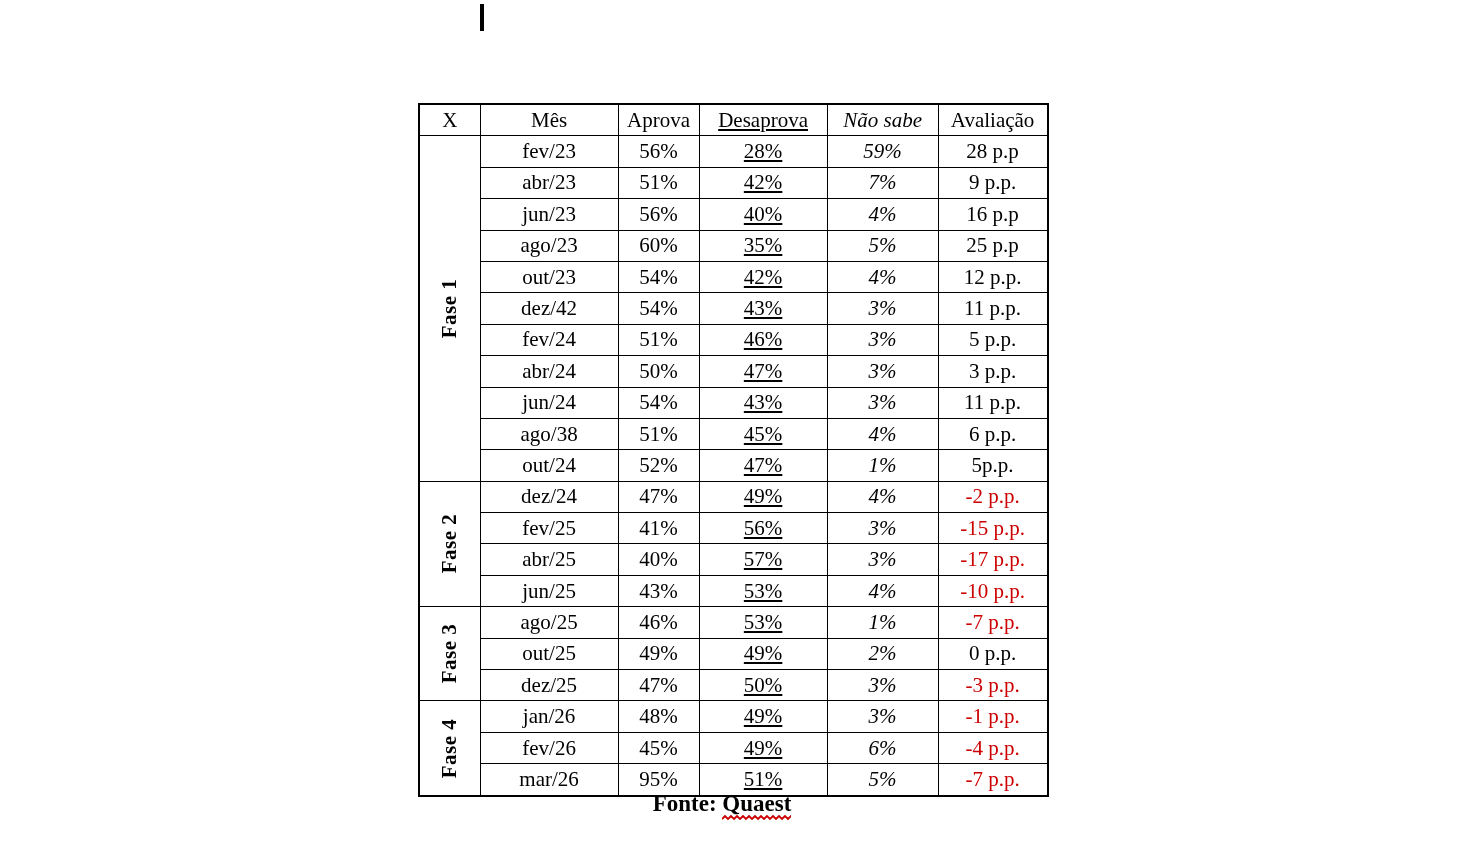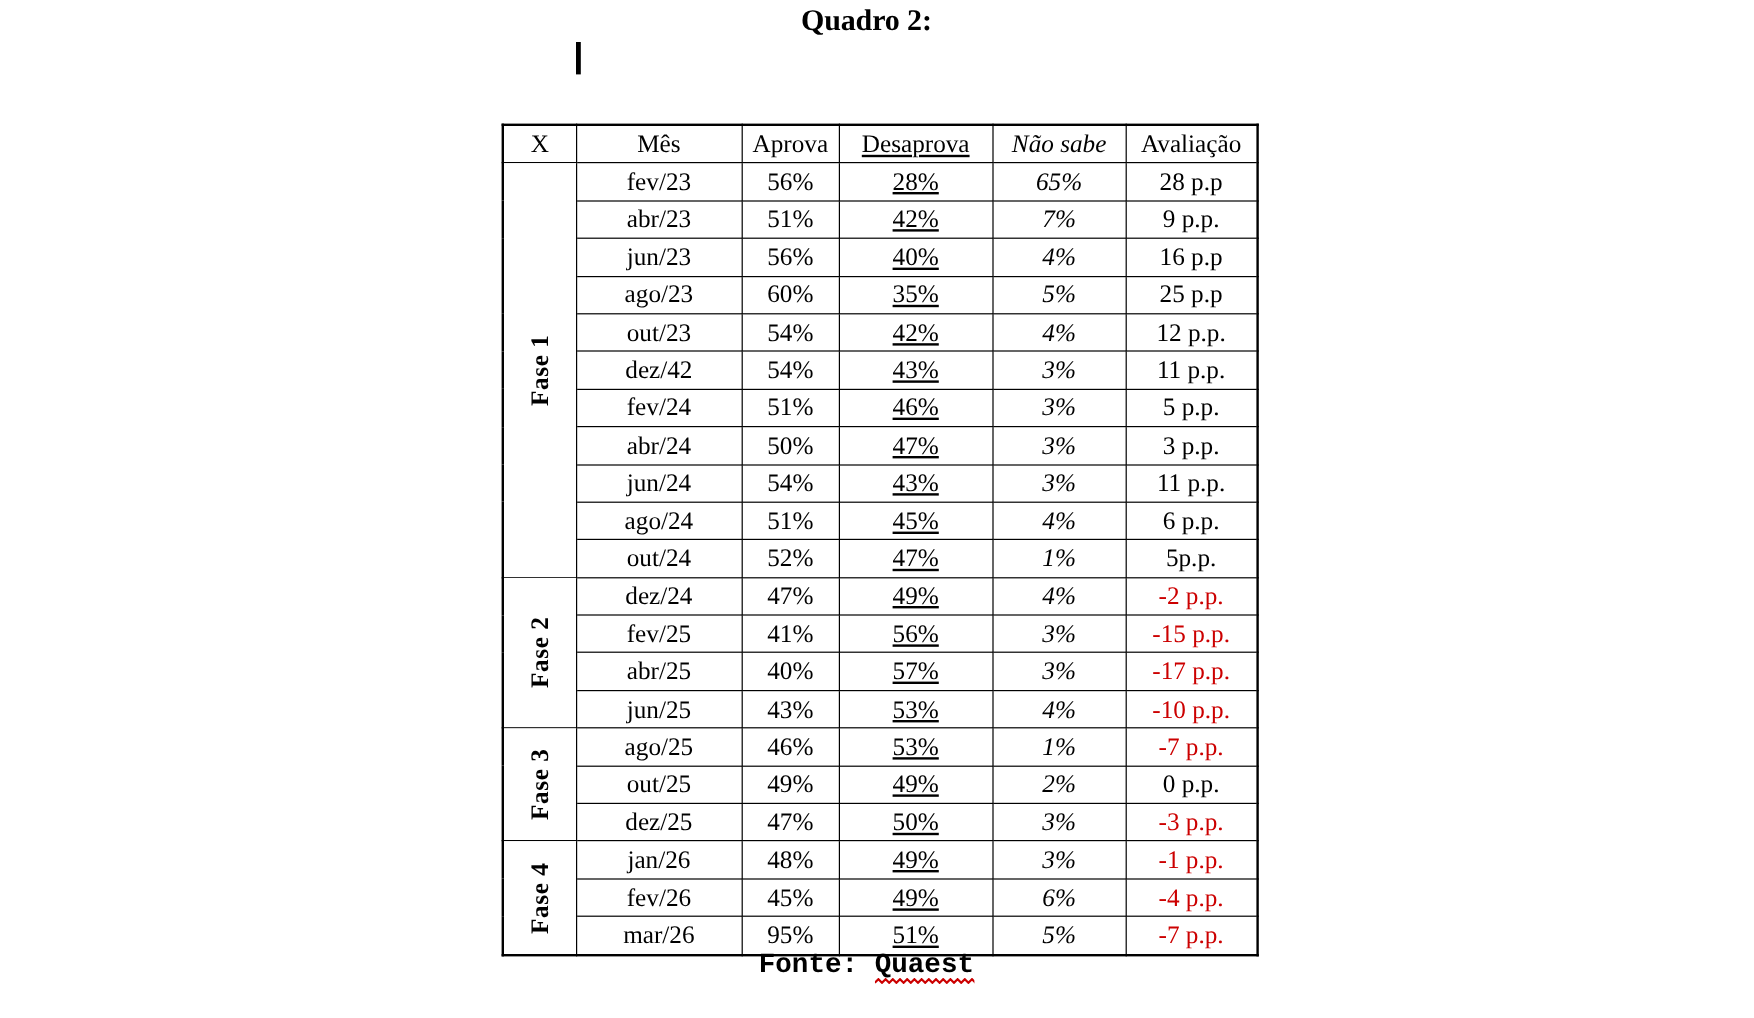--- a/index.html
+++ b/index.html
@@ -109,21 +109,20 @@
 
   
   #footer {
     position: absolute;
     left: 418px;
     top: 791px;
     width: 608px;
     text-align: center;
     font-weight: bold;
     font-size: 23px;
-    font-family: Liberation Mono, monospace;
   }
   #footer-source-label { }
   #footer-source-name {
     position: relative;
     display: inline-block;
   }
   
   #spellcheck-squiggle {
     position: absolute;
     left: 0;
@@ -131,21 +130,20 @@
     bottom: -3px;
     height: 5px;
     overflow: hidden;
   }
   #spellcheck-squiggle svg { display: block; }
 </style>
 </head>
 <body>
 
 <div id="title-block">
-  <span id="title-line-1">Quadro 2:</span>
   <span id="title-line-3">
     <span id="text-caret"></span>
   </span>
 </div>
 
 <table id="quadro-table">
   <thead>
     <tr>
       <th class="col-x">X</th>
       <th class="col-mes">Mês</th>
@@ -156,21 +154,21 @@
     </tr>
   </thead>
   <tbody id="table-body">
       <tr class="phase-start">
         <td class="col-x phase-cell" rowspan="11">
           <span class="phase-label">Fase 1</span>
         </td>
         <td class="col-mes">fev/23</td>
         <td class="col-apr">56%</td>
         <td class="col-des">28%</td>
-        <td class="col-nao">65%</td>
+        <td class="col-nao">59%</td>
         <td class="col-dif diff-pos">28 p.p</td>
       </tr>
       <tr>
         <td class="col-mes">abr/23</td>
         <td class="col-apr">51%</td>
         <td class="col-des">42%</td>
         <td class="col-nao">7%</td>
         <td class="col-dif diff-pos">9 p.p.</td>
       </tr>
       <tr>
@@ -216,21 +214,21 @@
         <td class="col-dif diff-pos">3 p.p.</td>
       </tr>
       <tr>
         <td class="col-mes">jun/24</td>
         <td class="col-apr">54%</td>
         <td class="col-des">43%</td>
         <td class="col-nao">3%</td>
         <td class="col-dif diff-pos">11 p.p.</td>
       </tr>
       <tr>
-        <td class="col-mes">ago/24</td>
+        <td class="col-mes">ago/38</td>
         <td class="col-apr">51%</td>
         <td class="col-des">45%</td>
         <td class="col-nao">4%</td>
         <td class="col-dif diff-pos">6 p.p.</td>
       </tr>
       <tr>
         <td class="col-mes">out/24</td>
         <td class="col-apr">52%</td>
         <td class="col-des">47%</td>
         <td class="col-nao">1%</td>

